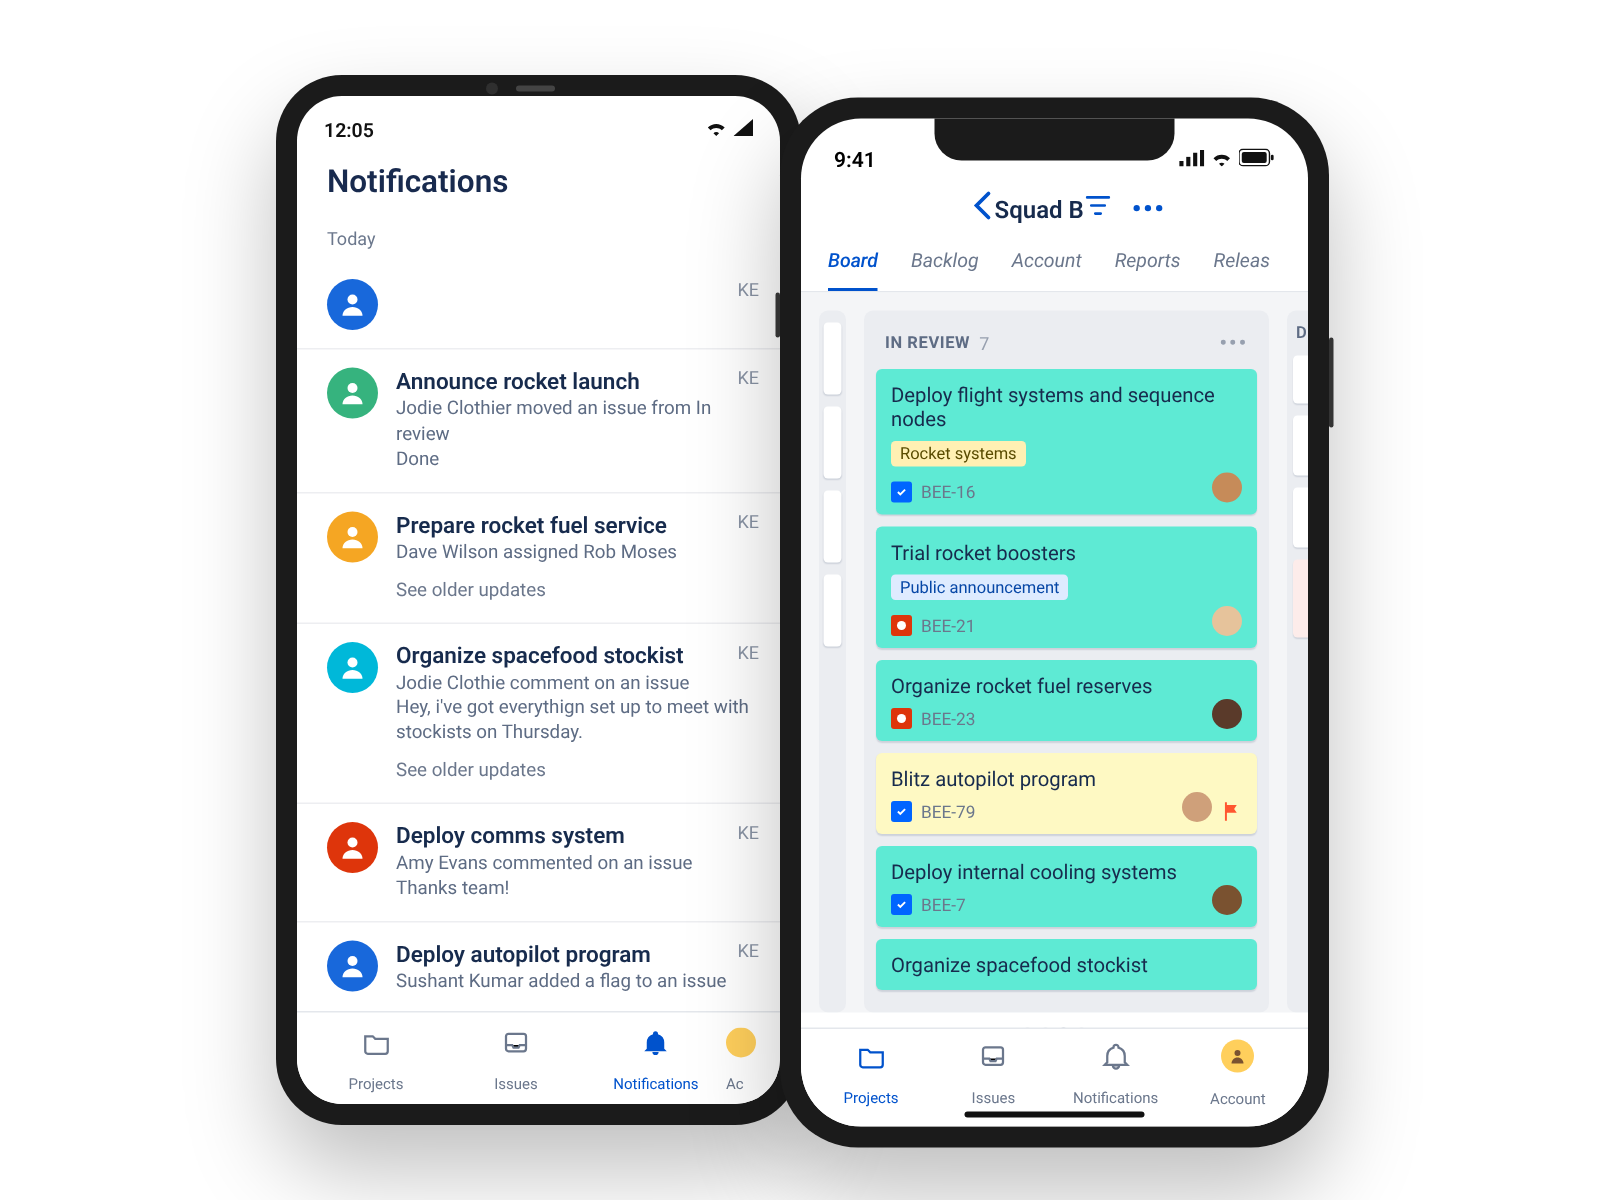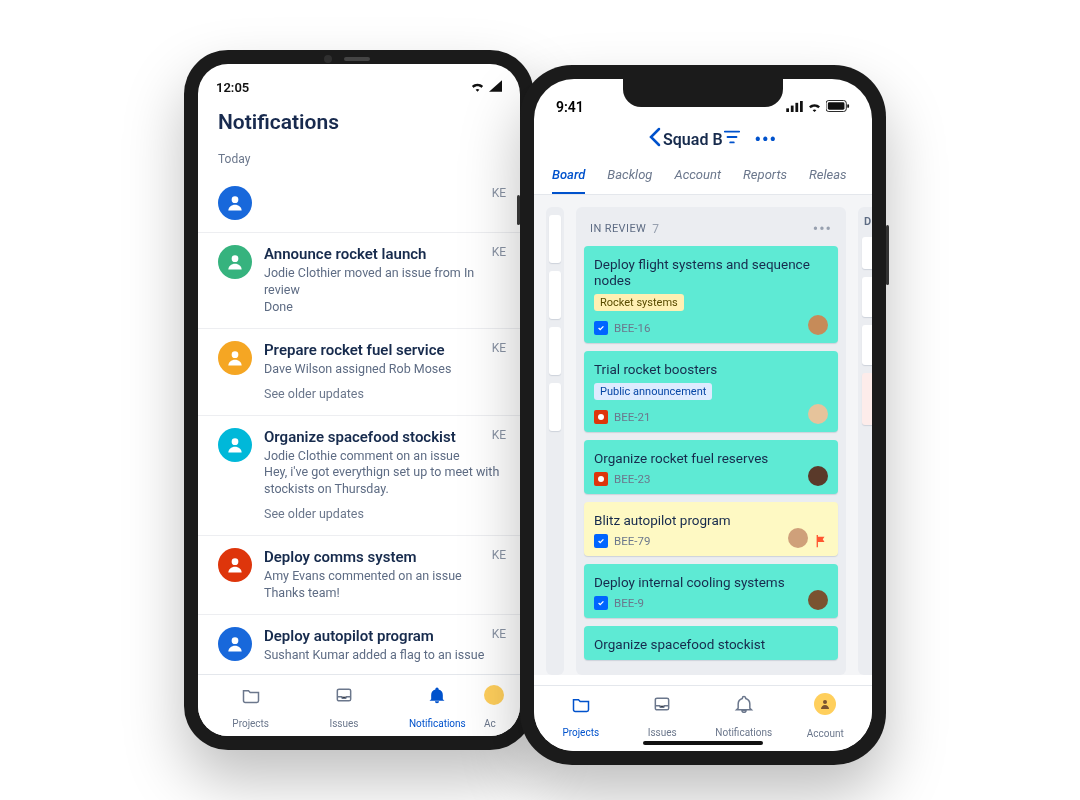--- a/index.html
+++ b/index.html
@@ -139,21 +139,21 @@
   .ip-tab { color:#6b778c; padding:10px 0 10px;font-style:italic; }
   .ip-tab.active { color:#0052cc; border-bottom:2px solid #0052cc; font-weight:500;}
   .board-wrap {
     background:#f4f5f7; padding:12px 12px 0; height:480px; display:flex; gap:12px; overflow:hidden;
   }
   .column {
     background:#ebedf1; border-radius:6px; width:270px; flex:0 0 270px;
     display:flex; flex-direction:column; padding:8px;
   }
   .col-header { display:flex; align-items:center; padding:4px 6px 8px; }
-  .col-title { font-size:11px; font-weight:400; letter-spacing:.4px; color:#5e6c84; }
+  .col-title { font-size:11px; font-weight:700; letter-spacing:.4px; color:#5e6c84; }
   .col-count { font-size:12px; color:#97a0af; margin-left:6px;}
   .col-dots { margin-left:auto; color:#97a0af; font-size:16px; letter-spacing:1px;}
   .card {
     background:#5eead4; border-radius:4px; padding:10px 10px 8px; margin-bottom:8px;
     font-size:13.5px; color:#172b4d; box-shadow:0 1px 1px rgba(9,30,66,.13);
     position:relative;
   }
   .card.tinted { background:#fef9c3; }
   .labelchip { display:inline-block; font-size:11px; padding:2px 6px; border-radius:3px; margin:6px 0 4px;}
   .chip-yellow { background:#fff0b3; color:#594b00;}
@@ -443,21 +443,21 @@
                 </svg></span>
             </div>
             <div class="card">
               <div>Deploy internal cooling systems</div>
               <div class="cardrow">
                 <span class="issue-icn issue-check">
                   <svg width="8" height="8" viewBox="0 0 10 10">
                     <path stroke="#fff" stroke-width="1.6" fill="none" d="M2 5l2 2 4-4"></path>
                   </svg>
                 </span>
-                <span>BEE-9</span>
+                <span>BEE-7</span>
               </div>
               <span class="assignee" style="background:#7a5230"></span>
             </div>
             <div class="card">
               <div>Organize spacefood stockist</div>
             </div>
           </div>
         <div class="create-row">
           
           

